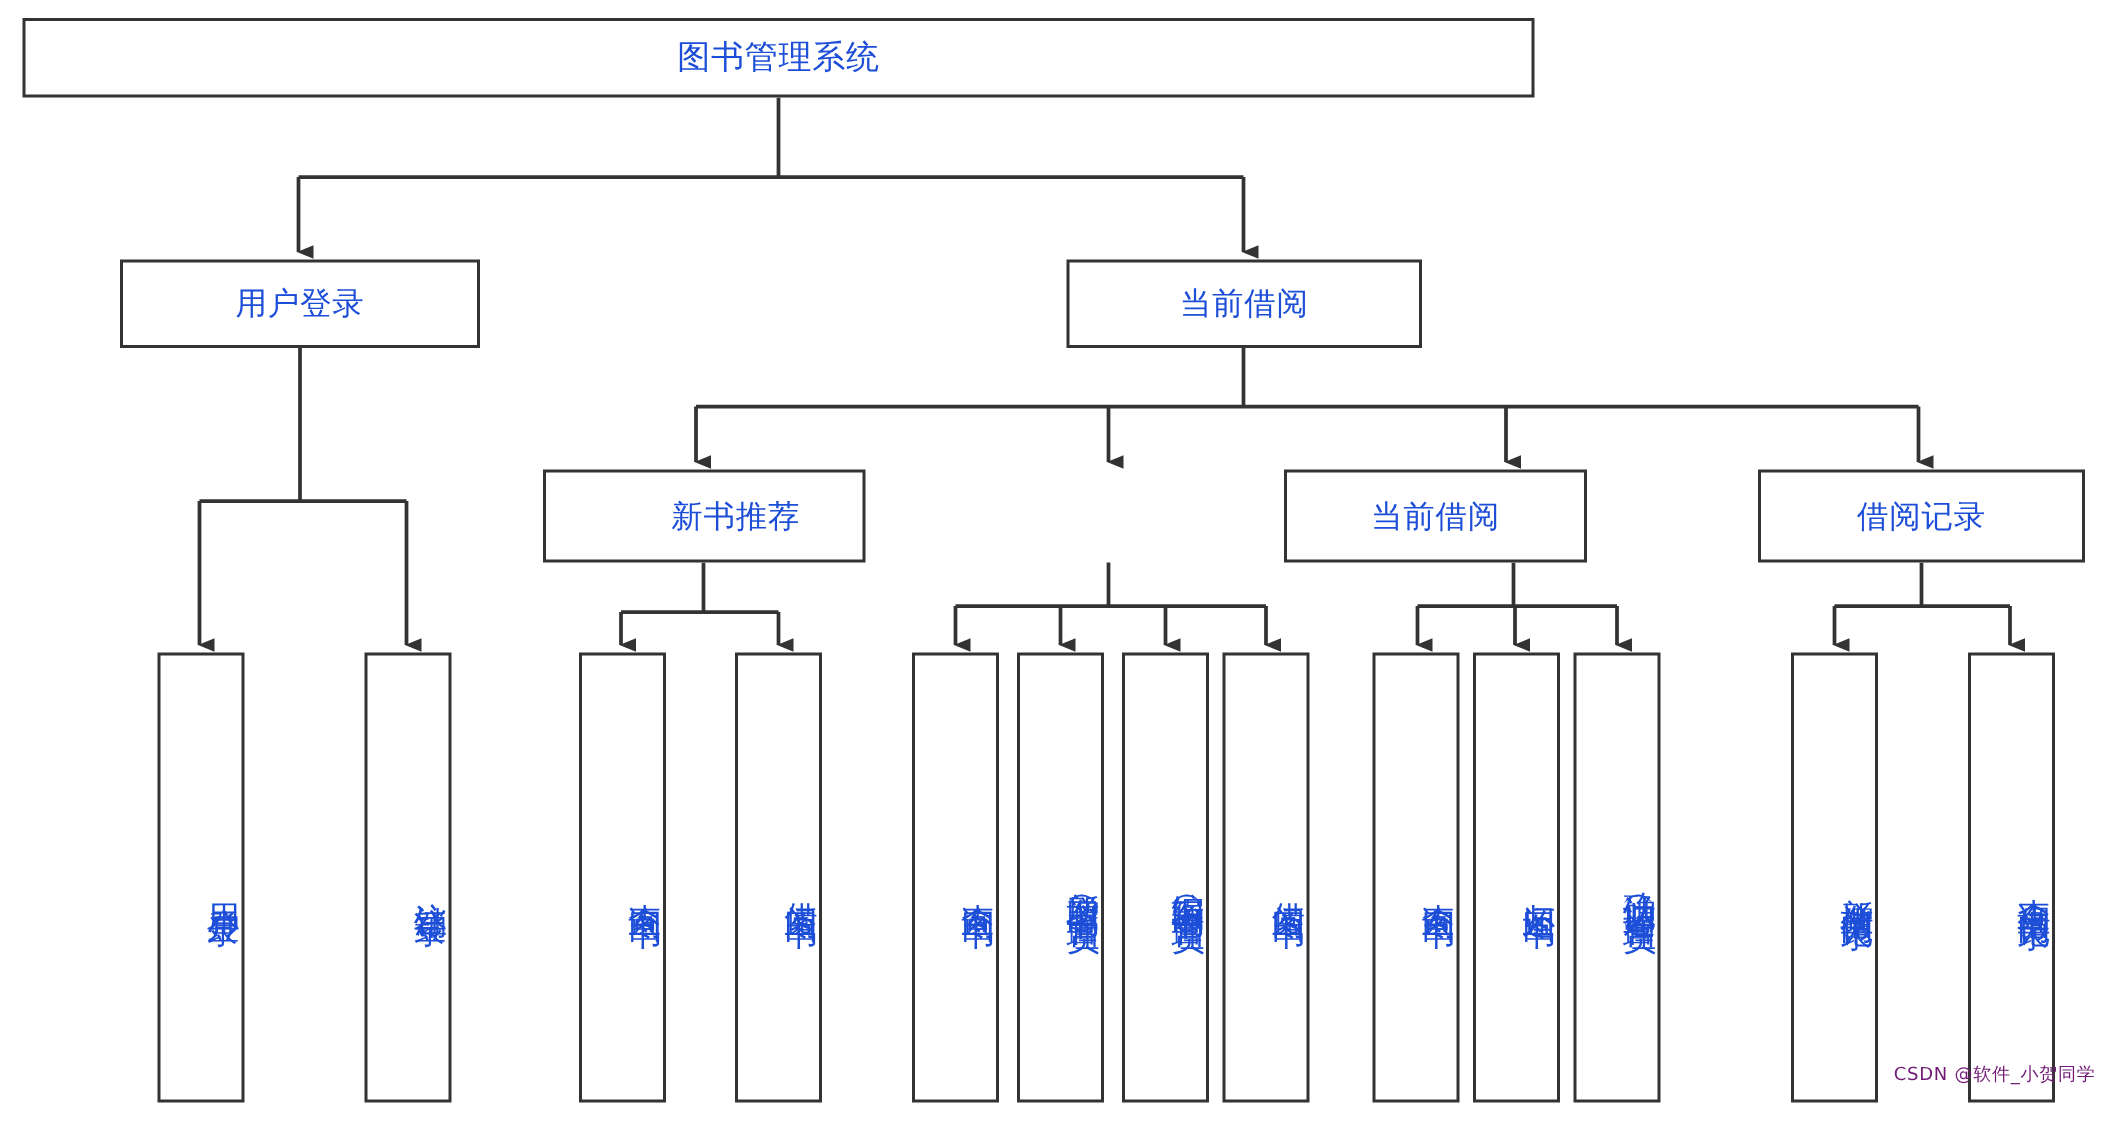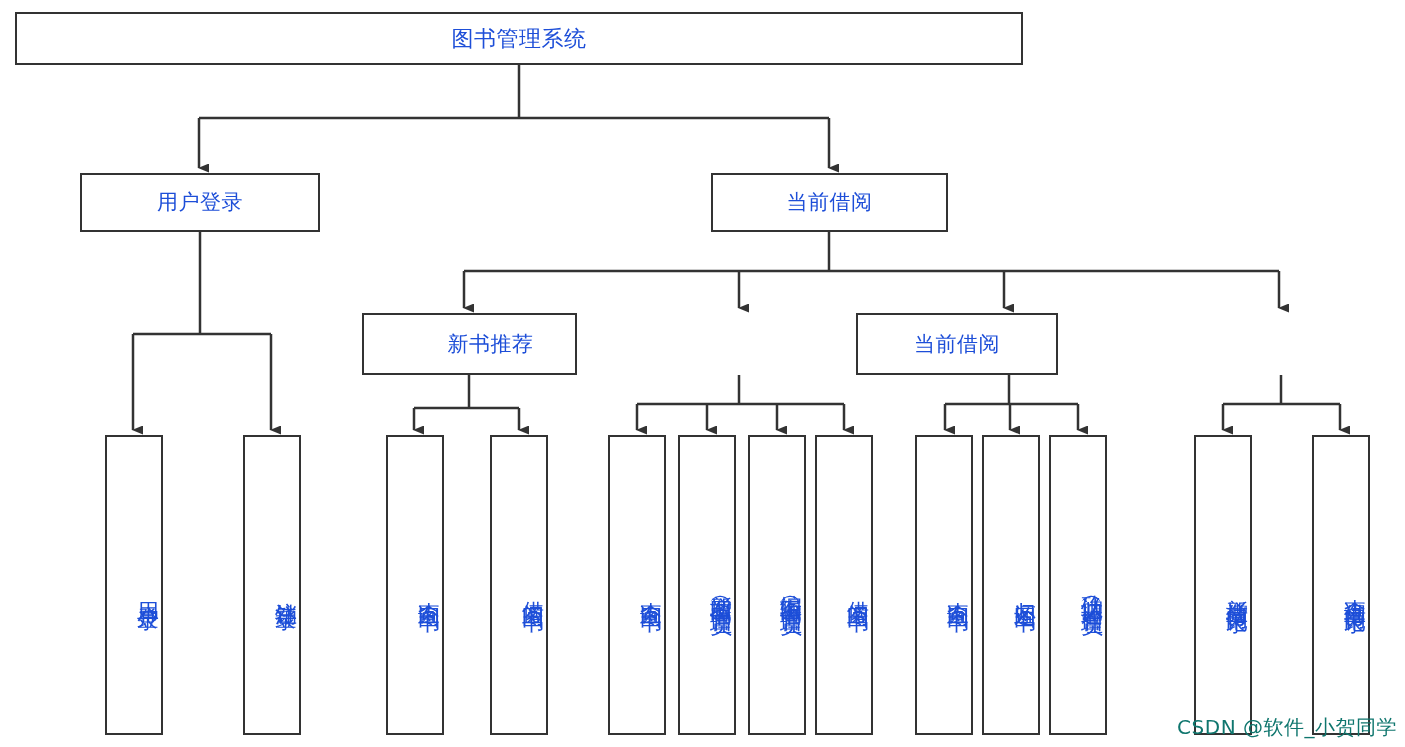--- a/index.html
+++ b/index.html
@@ -49,23 +49,23 @@
     padding-top: 10px;
     align-items: flex-start;
     justify-content: center;
   }
   .node.root {
     font-size: 22px;
   }
   #watermark {
     position: absolute;
     right: 8px;
-    bottom: 6px;
-    font-size: 20px;
-    color: #0f766e;
+    bottom: 22px;
+    font-size: 12px;
+    color: #701a75;
     letter-spacing: 0.5px;
     white-space: nowrap;
     user-select: none;
   }
 </style>
 </head>
 <body>
 
 <div id="diagram-root">
 
@@ -133,20 +133,23 @@
 
   <div class="node horizontal" style="left:362px; top:313px; width:215px; height:62px;padding-left:42px;">
     <span>新书推荐</span>
   </div>
 
 
   <div class="node horizontal" style="left:856px; top:313px; width:202px; height:62px;">
     <span>当前借阅</span>
   </div>
 
+  <div class="node horizontal" style="left:1172px; top:313px; width:218px; height:62px;">
+    <span>借阅记录</span>
+  </div>
 
   <div class="node vertical" style="left:105px; top:435px; width:58px; height:300px;">
     <span>用户登录</span>
   </div>
 
   <div class="node vertical" style="left:243px; top:435px; width:58px; height:300px;">
     <span>注销登录</span>
   </div>
 
   <div class="node vertical" style="left:386px; top:435px; width:58px; height:300px;">

